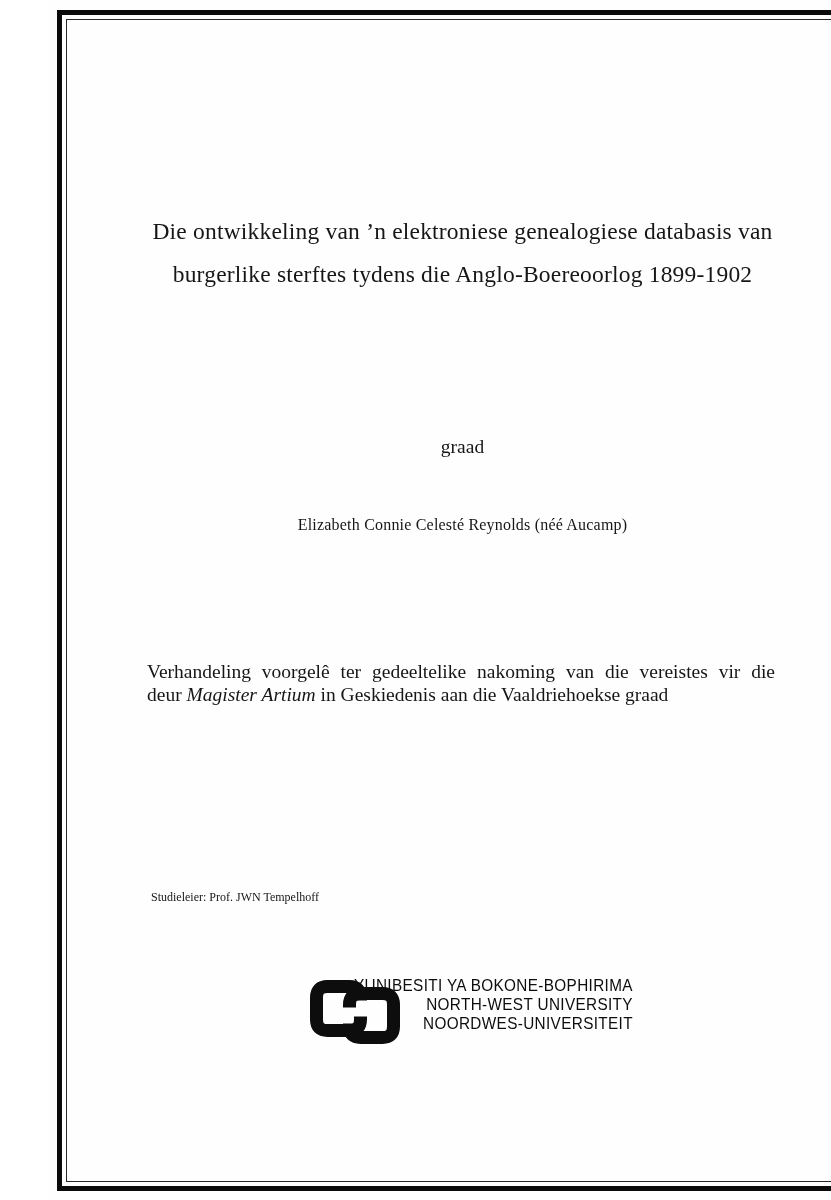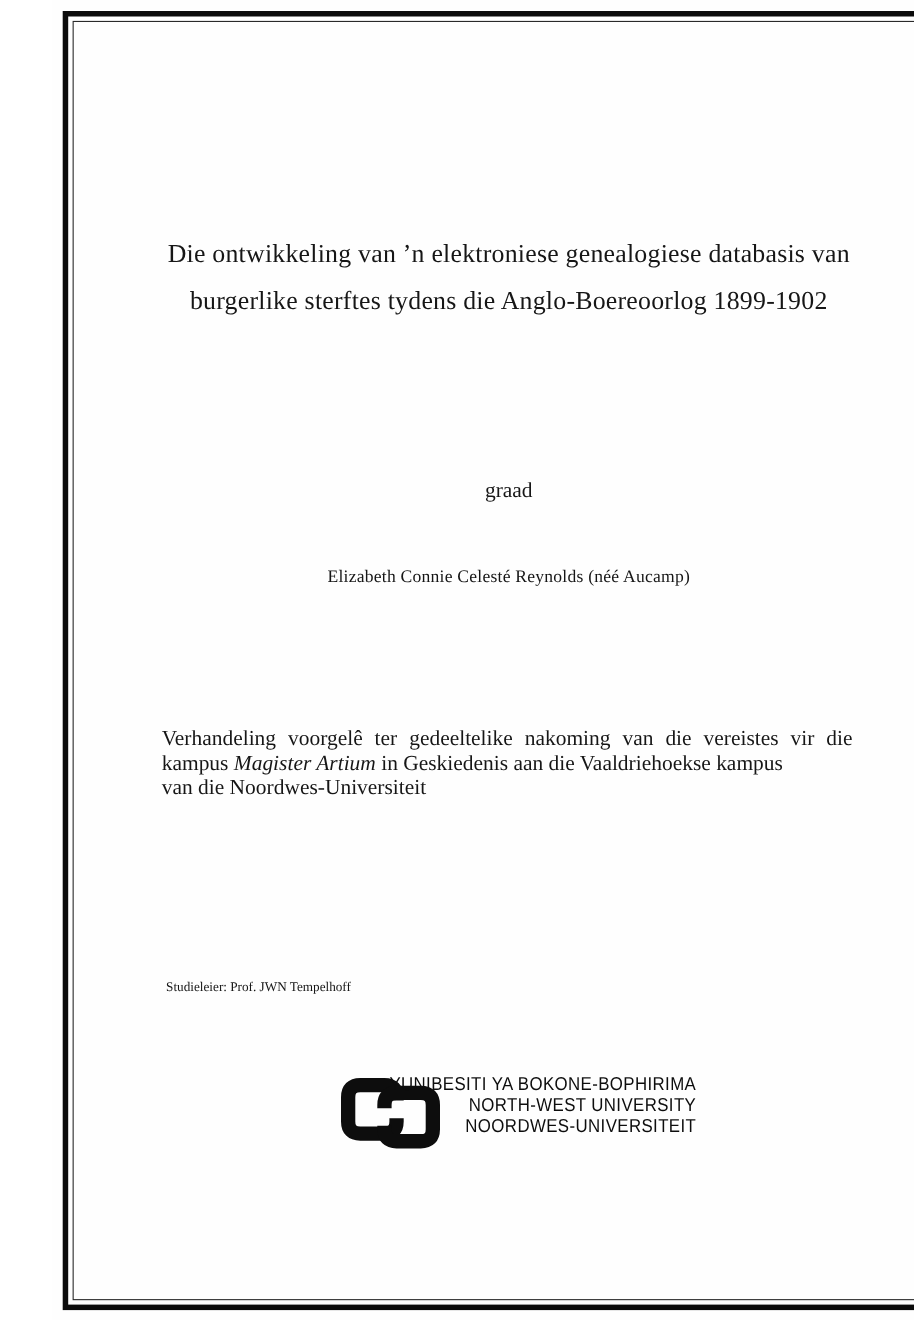--- a/index.html
+++ b/index.html
@@ -116,22 +116,21 @@
     <div>Die ontwikkeling van ’n elektroniese genealogiese databasis van</div>
     <div>burgerlike sterftes tydens die Anglo-Boereoorlog 1899-1902</div>
   </div>
 
   <div class="byline">graad</div>
 
   <div class="author">Elizabeth Connie Celesté Reynolds (néé Aucamp)</div>
 
   <div class="statement">
     <div class="justified">Verhandeling voorgelê ter gedeeltelike nakoming van die vereistes vir die</div>
-    <div><span>kampus </span><span class="italic">Magister Artium</span><span> in Geskiedenis aan die Vaaldriehoekse kampus</span></div>
-    <div>van die Noordwes-Universiteit</div>
+    <div><span>deur </span><span class="italic">Magister Artium</span><span> in Geskiedenis aan die Vaaldriehoekse graad</span></div>
   </div>
 
   <div class="supervisor-block">
     <div>Studieleier: Prof. JWN Tempelhoff</div>
   </div>
 
   <div class="logo">
     <svg class="logo-mark" width="104" height="78" viewBox="0 0 104 78" aria-hidden="true">
       <g fill="none" stroke="#0d0d0d" stroke-width="13">
         <path d="M 57.5 27.5 L 57.5 24.5 Q 57.5 13.5 46.5 13.5 L 24.5 13.5 Q 13.5 13.5 13.5 24.5 L 13.5 46.5 Q 13.5 57.5 24.5 57.5 L 46.5 57.5 Q 57.5 57.5 57.5 46.5 L 57.5 43.5"></path>

